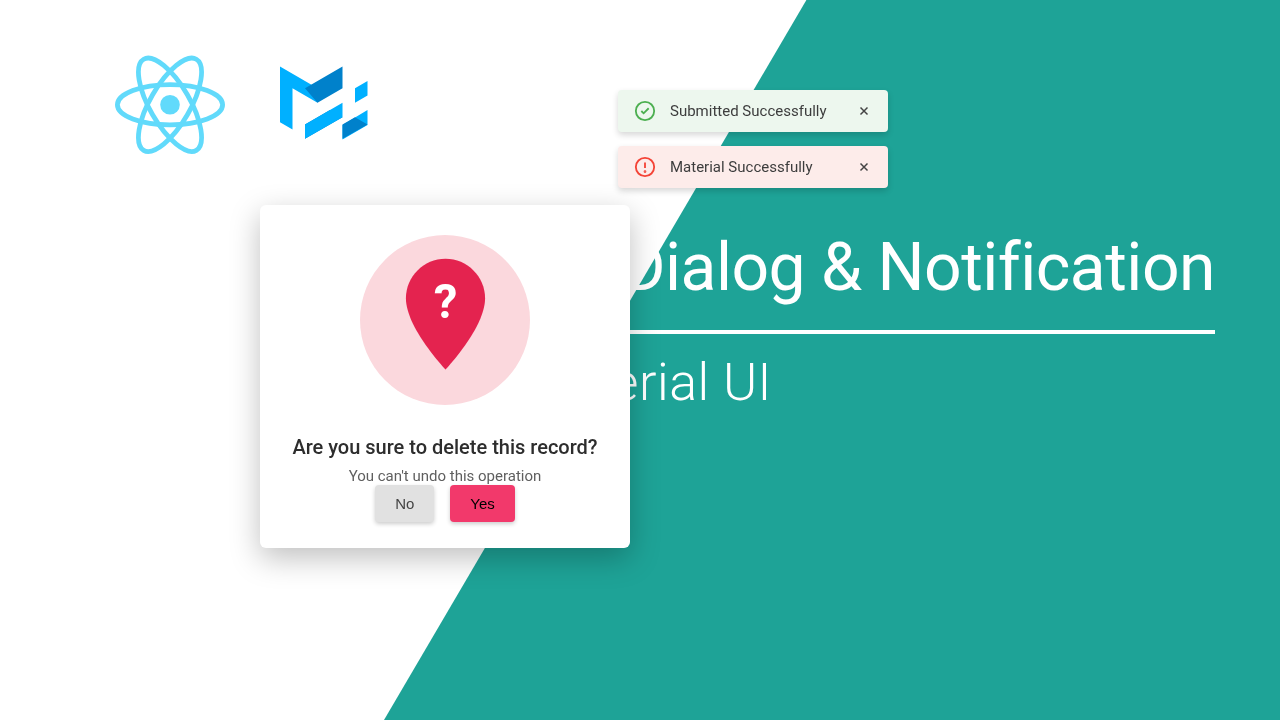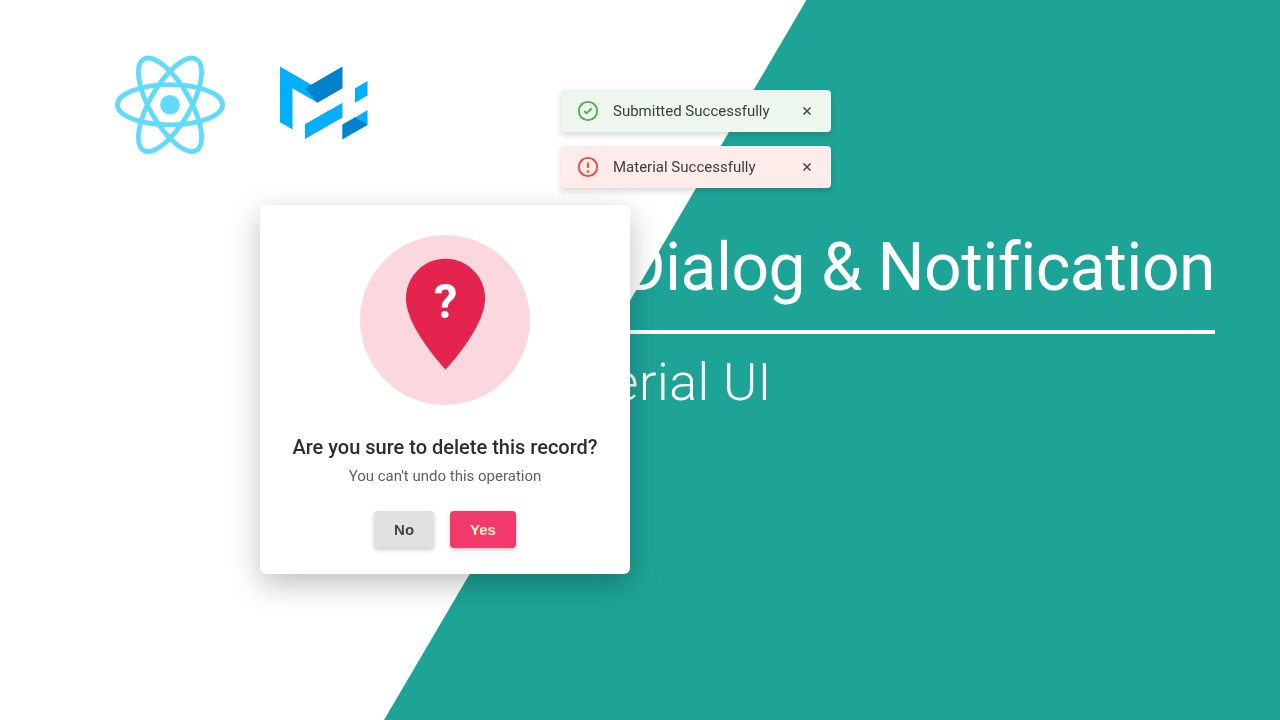--- a/index.html
+++ b/index.html
@@ -34,21 +34,21 @@
       gap: 55px;
       z-index: 2;
     }
     .react-logo svg { width: 110px; height: 100px; }
     .mui-logo svg { width: 100px; height: 95px; }
     
     
     .alerts {
       position: absolute;
       top: 90px;
-      left: 561px;
+      left: 618px;
       display: flex;
       flex-direction: column;
       gap: 14px;
       z-index: 3;
     }
     .alert {
       display: flex;
       align-items: center;
       gap: 14px;
       padding: 10px 16px;
@@ -89,39 +89,38 @@
     .dialog-title {
       font-size: 20px;
       font-weight: 500;
       color: #2d2d2d;
       margin-bottom: 8px;
       margin-top: 16px;
     }
     .dialog-subtitle {
       font-size: 15px;
       color: #5f5f5f;
-      margin-bottom: 26px;
     }
     .dialog-actions {
       display: flex;
       justify-content: center;
       gap: 16px;
     }
     .btn {
       padding: 10px 20px;
       border: none;
       border-radius: 4px;
       font-size: 15px;
-      font-weight: 700;
+      font-weight: 400;
       cursor: pointer;
       text-transform: none;
       box-shadow: 0 2px 4px rgba(0,0,0,0.2);
     }
     .btn-no { background: #e1e1e1; color: #444; }
-    .btn-yes { background: #f2396b; color: #fef9c3; }
+    .btn-yes { background: #f2396b; color: #000000; }
     
     
     .heading {
       position: absolute;
       top: 230px;
       right: 65px;
       color: #fff;
       z-index: 2;
       text-align: left;
     }

